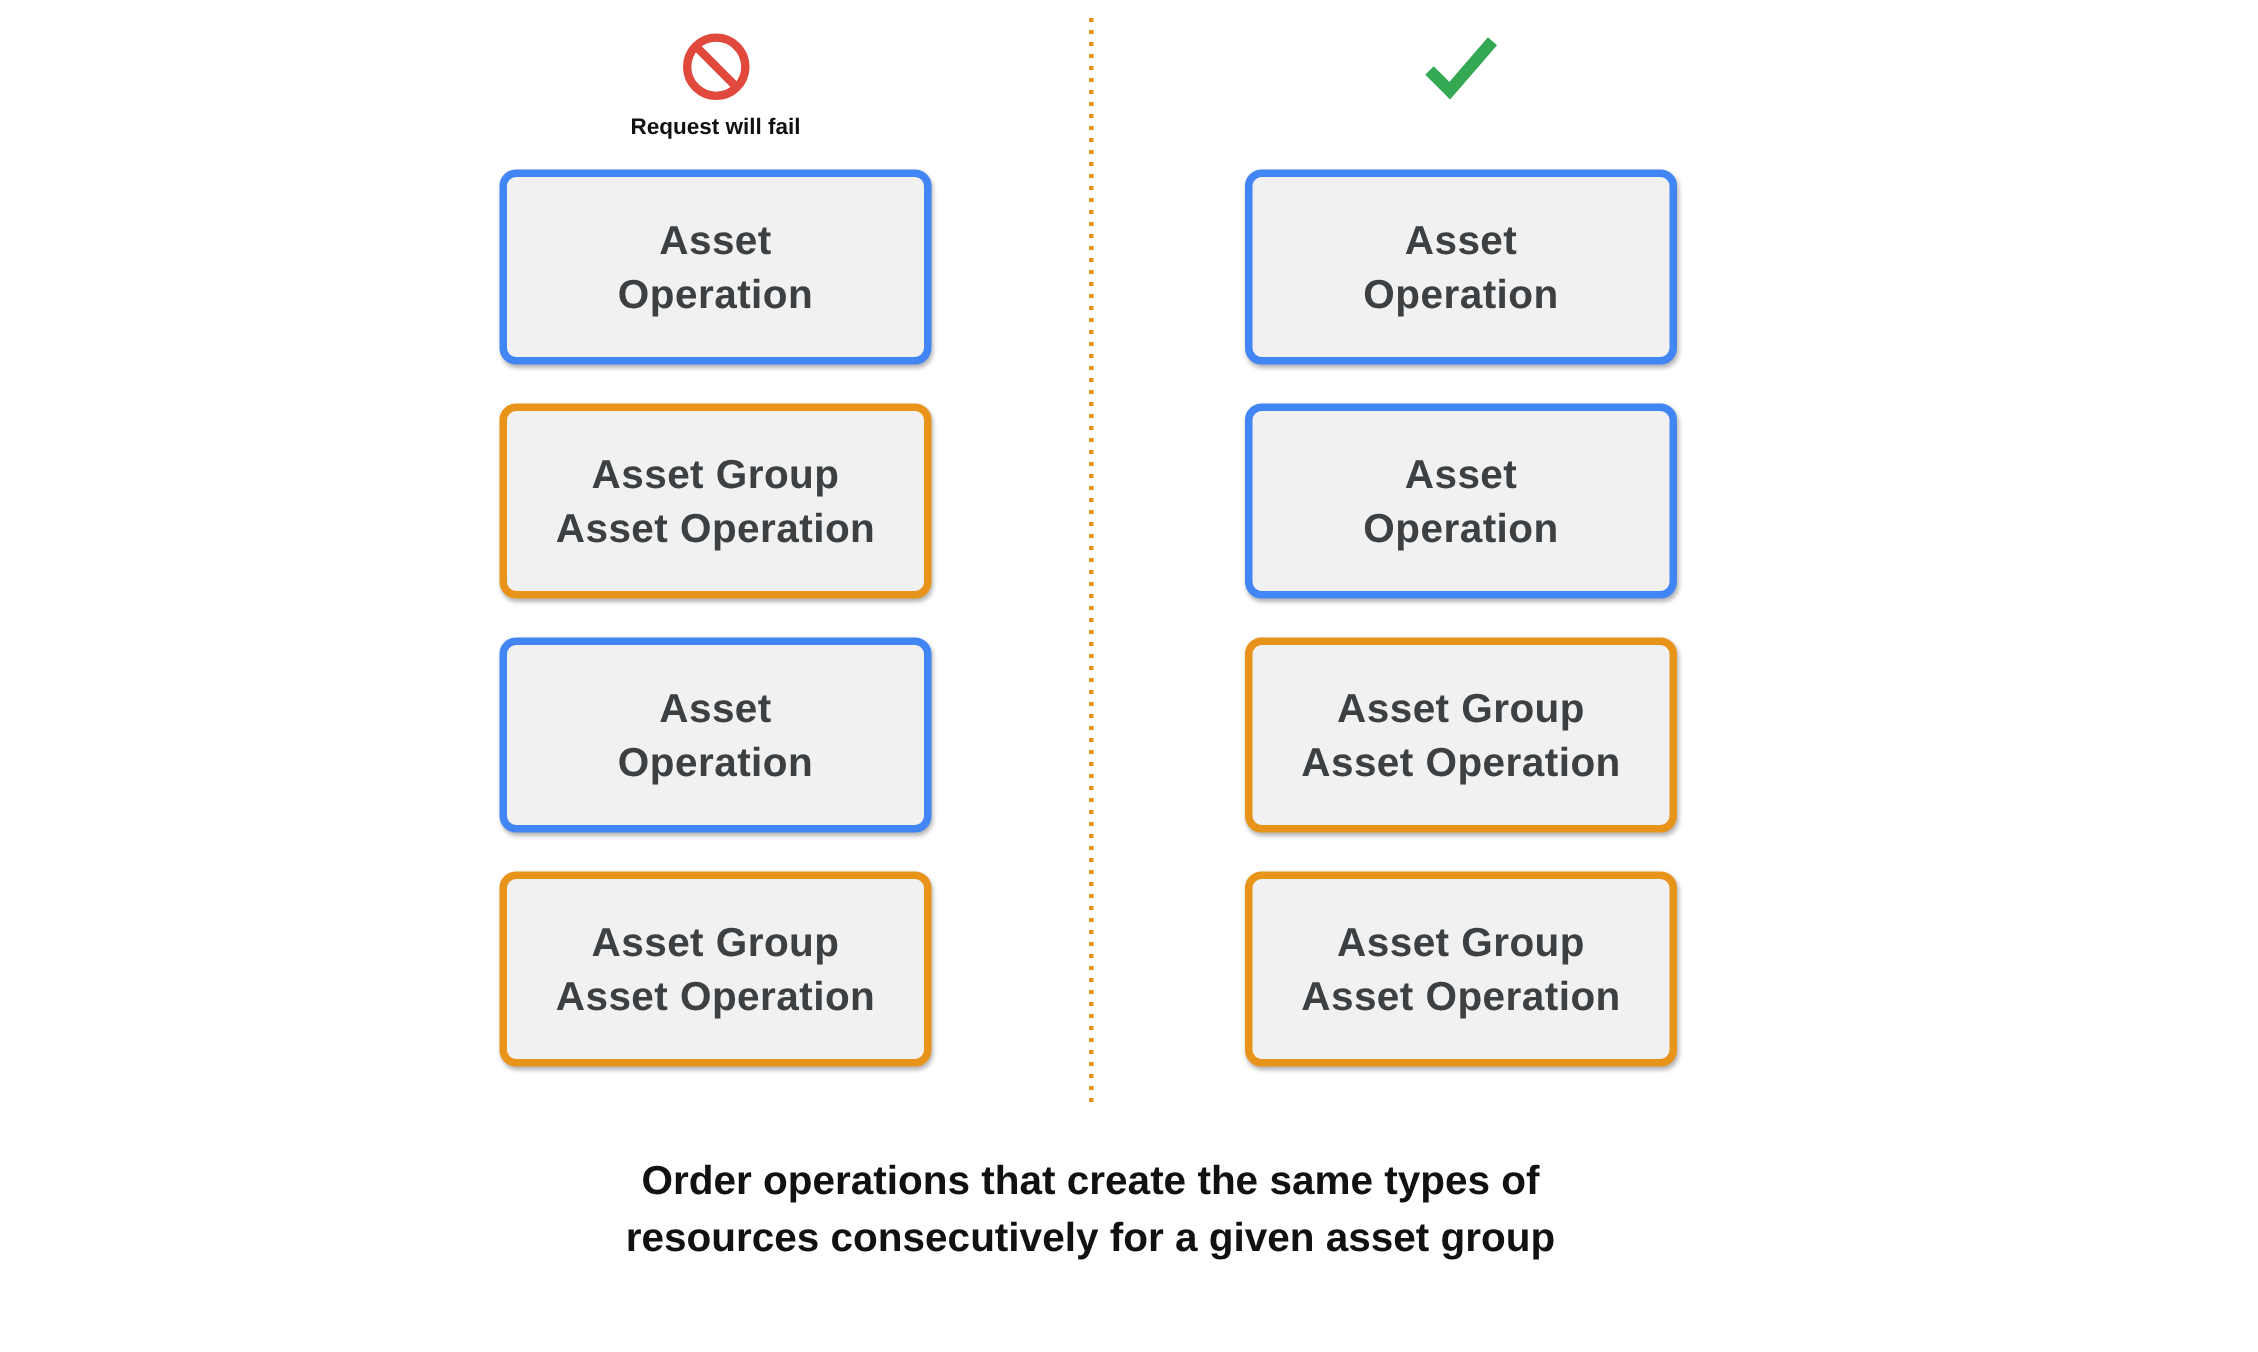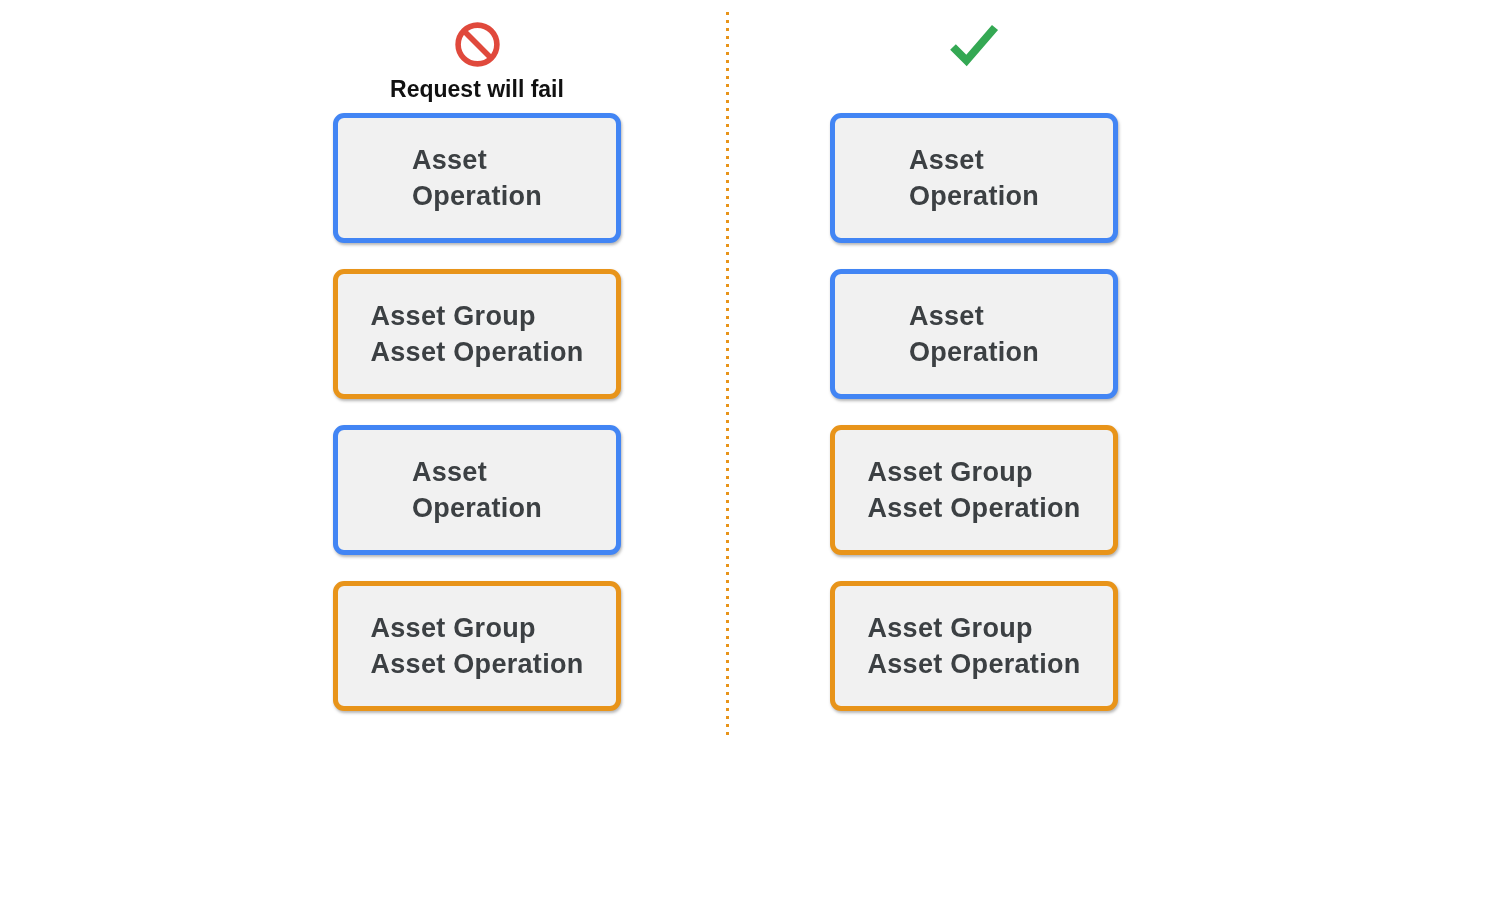--- a/index.html
+++ b/index.html
@@ -24,37 +24,37 @@
   .col-left  { left: 333px; }
   .col-right { left: 830px; }
 
   .col-header {
     height: 97px;
     display: flex; flex-direction: column;
     align-items: center; justify-content: flex-start;
   }
   .col-header .icon { height: 56px; display: flex; align-items: center; justify-content: center; }
   .col-title {
-    font-size: 23px; font-weight: bold; color: var(--heading-text);
+    font-size: 15px; font-weight: bold; color: var(--heading-text);
     white-space: nowrap; line-height: 1.2; margin-top: 4px;
   }
 
   .box {
     width: 288px; height: 130px;
     margin-bottom: 26px;
     background: var(--box-bg);
     border-radius: 11px;
     display: flex; align-items: center; justify-content: center;
     box-shadow: 1px 2px 3px rgba(90,90,90,0.45);
   }
   .box.blue   { border: 5px solid var(--blue); }
   .box.orange { border: 5px solid var(--orange); }
   .box-label {
     font-size: 27px; font-weight: bold; color: var(--box-text);
-    line-height: 1.35; white-space: pre-line;
+    text-align: center; line-height: 1.35; white-space: pre-line;
     letter-spacing: 0.3px;
   }
 
   .divider {
     position: absolute; left: 726px; top: 12px;
     width: 3px; height: 726px;
     background-image: repeating-linear-gradient(
       to bottom, var(--orange) 0px, var(--orange) 3px,
       transparent 3px, transparent 8px);
   }
@@ -120,14 +120,16 @@
     <div class="box orange">
       <span class="box-label">Asset Group
 Asset Operation</span>
     </div>
     <div class="box orange">
       <span class="box-label">Asset Group
 Asset Operation</span>
     </div>
   </div>
 
+  <div class="caption">Order operations that create the same types of
+resources consecutively for a given asset group</div>
 
 </div>
 
 </body></html>

